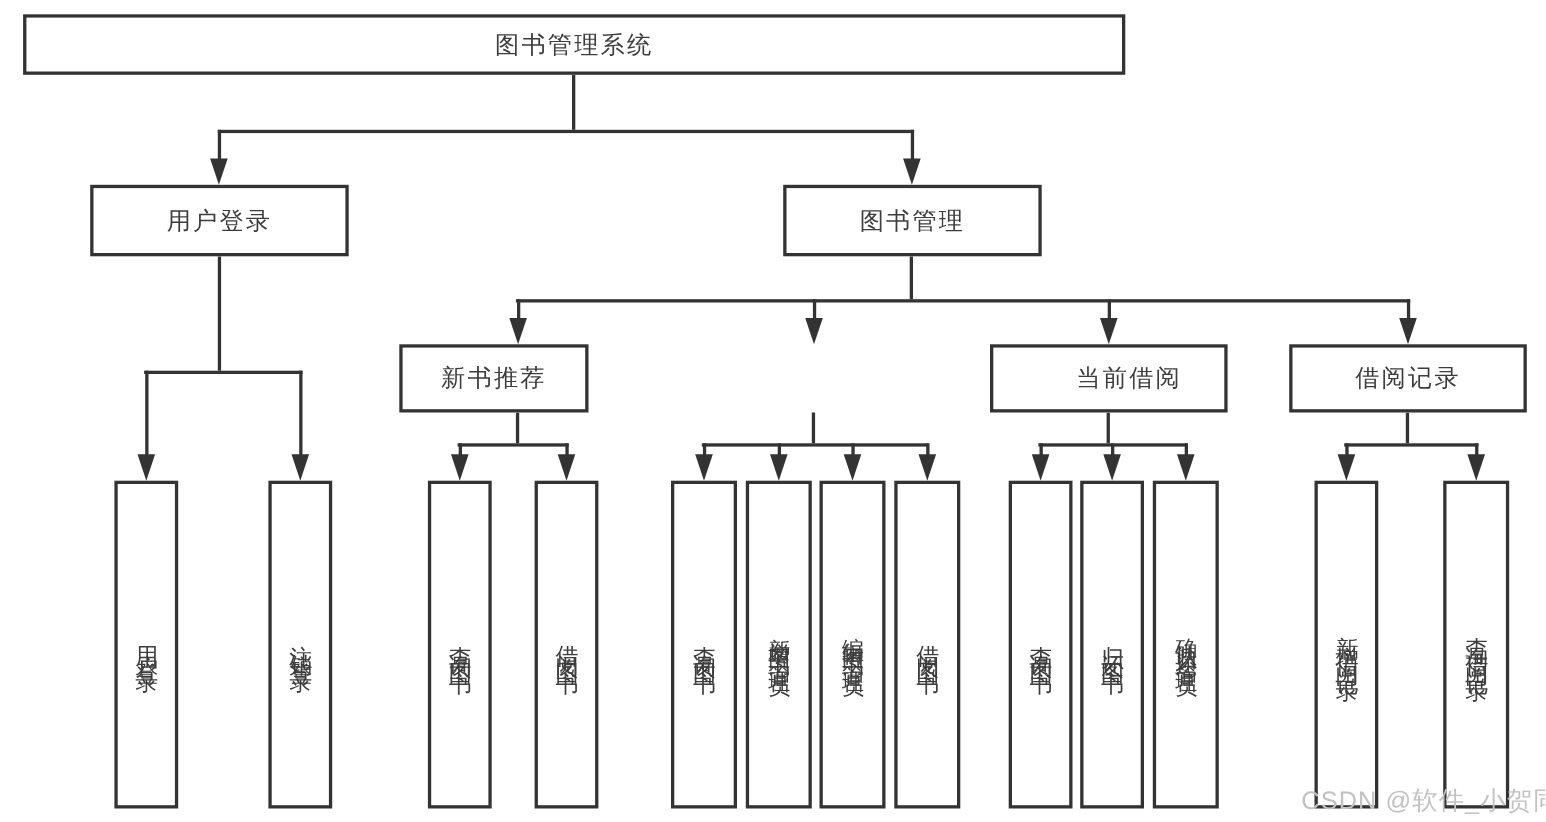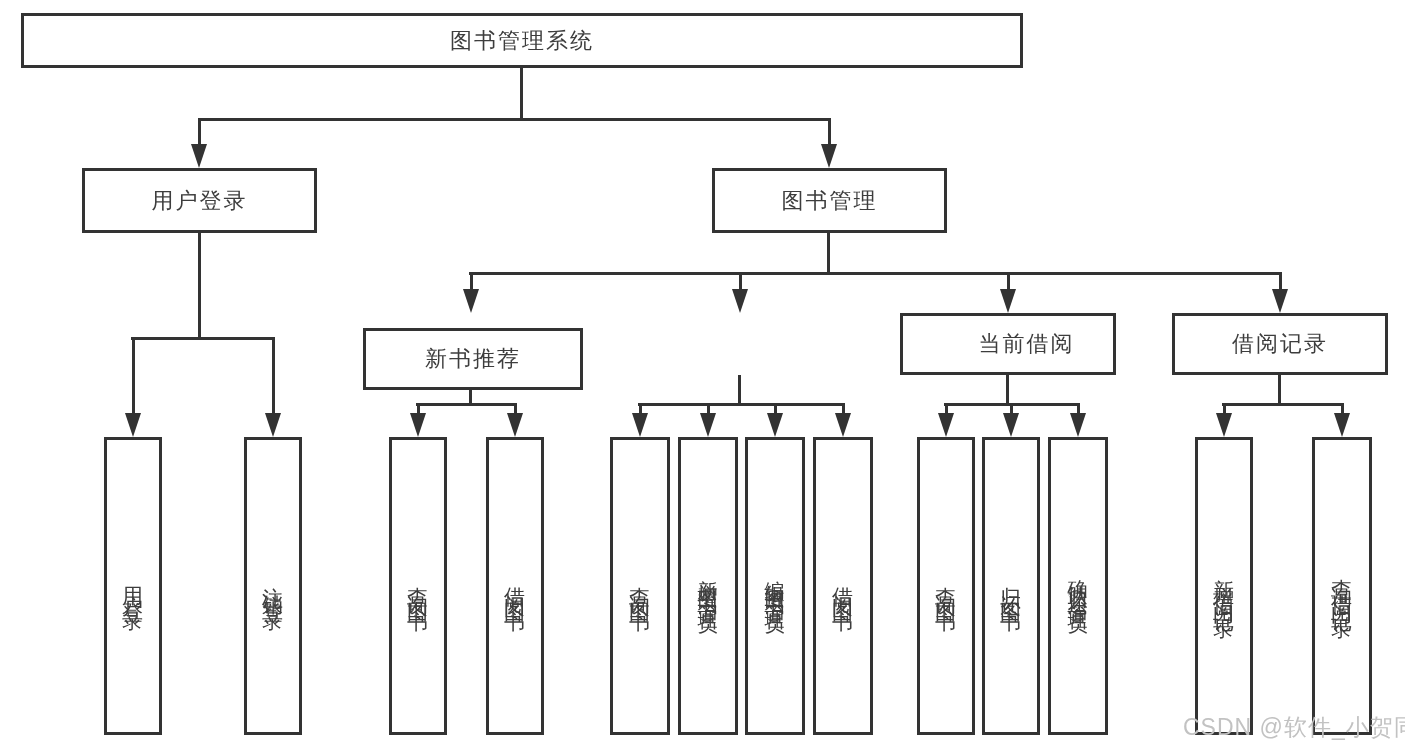--- a/index.html
+++ b/index.html
@@ -101,21 +101,21 @@
     </div>
   <div class="drop" style="left:1000px;top:272px;height:41px;">
       <div class="stem"></div>
       <div class="head"></div>
     </div>
   <div class="drop" style="left:1272px;top:272px;height:41px;">
       <div class="stem"></div>
       <div class="head"></div>
     </div>
 
-  <div class="node" style="left:363px;top:328px;width:220px;height:62px;">新书推荐</div>
+  <div class="node" style="left:363px;top:313px;width:172px;height:62px;">新书推荐</div>
   <div class="node" style="left:900px;top:313px;width:216px;height:62px;padding-left:37px;">当前借阅</div>
   <div class="node" style="left:1172px;top:313px;width:216px;height:62px;">借阅记录</div>
 
   <div class="vline" style="left:469px;top:375px;height:28px;"></div>
   <div class="hline" style="left:416px;top:403px;width:101px;"></div>
   <div class="drop" style="left:410px;top:403px;height:34px;">
       <div class="stem"></div>
       <div class="head"></div>
     </div>
   <div class="drop" style="left:507px;top:403px;height:34px;">

